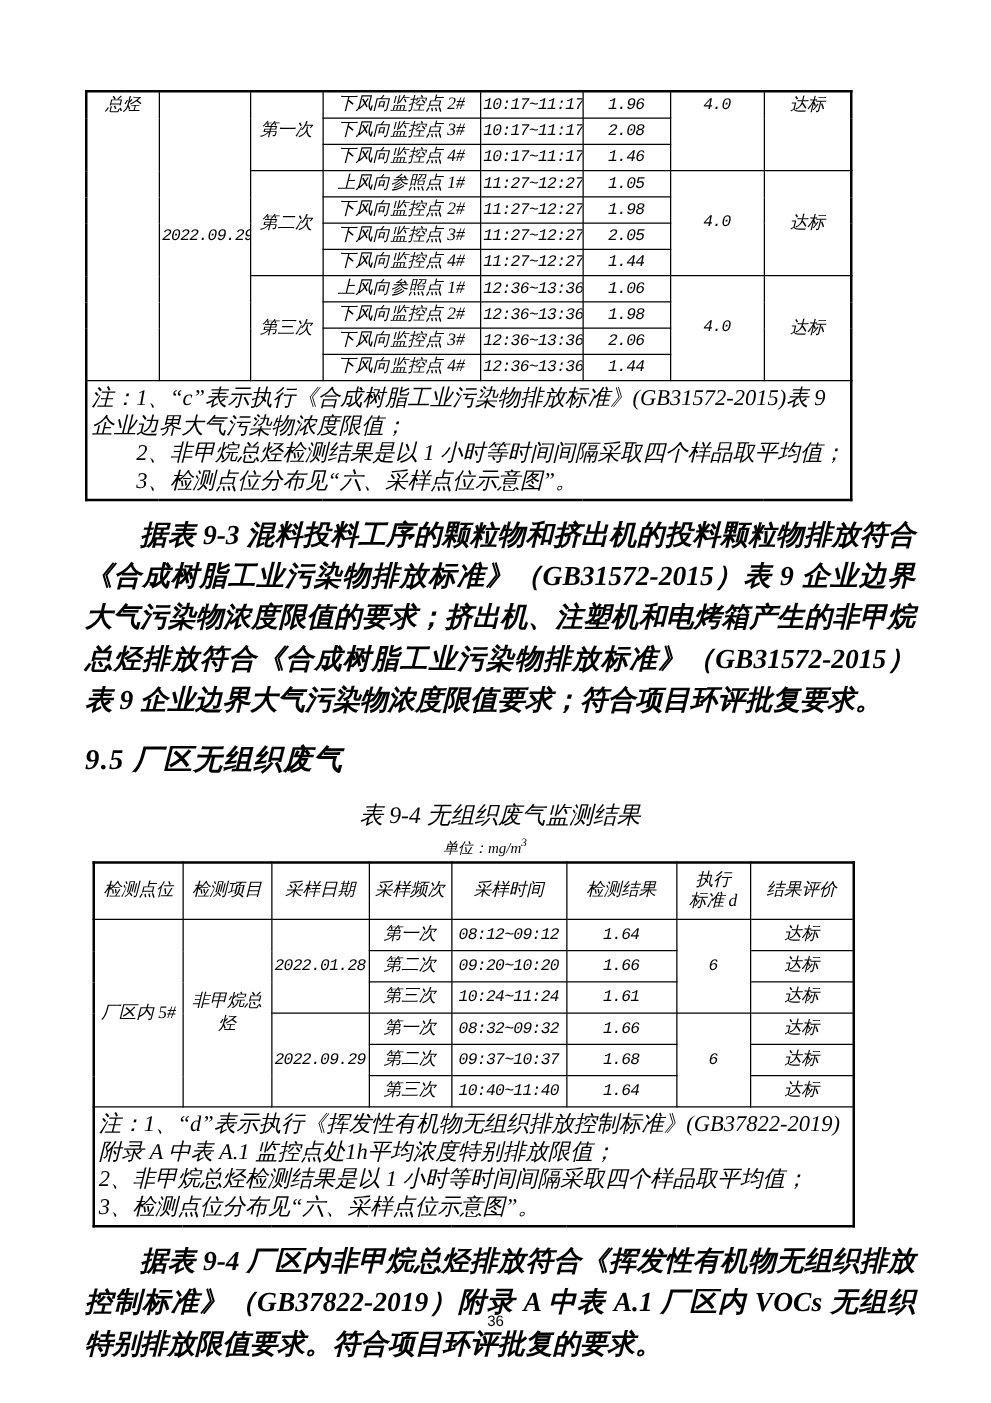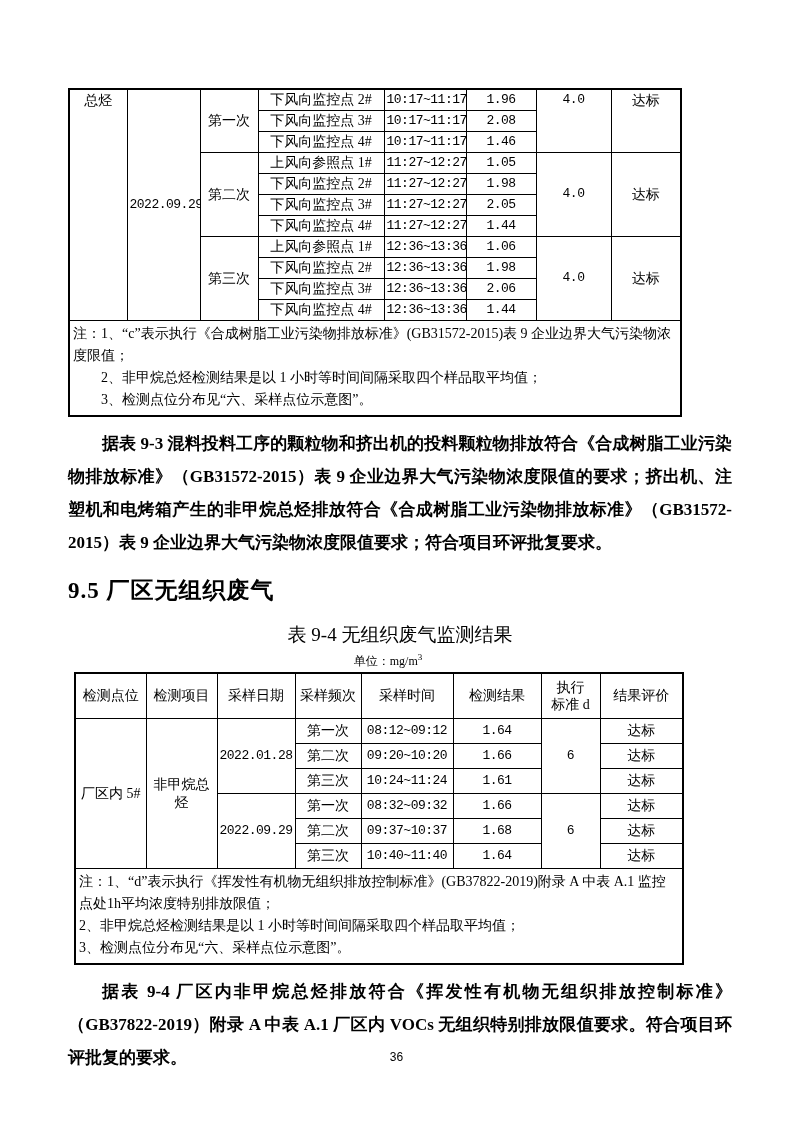--- a/index.html
+++ b/index.html
@@ -4,21 +4,21 @@
 <style>
   html,body{margin:0;padding:0;background:#fff;}
   .page{
     position:relative;
     width:793px;height:1122px;
     background:#fff;color:#000;
     font-family:"Liberation Serif","DejaVu Serif",serif;
     box-sizing:border-box;
     overflow:hidden;
   }
-  .content{position:absolute;left:68px;top:88px;width:664px;}
+  .content{position:absolute;left:68px;top:72px;width:664px;font-style:italic;}
 
   
   table{border-collapse:collapse;table-layout:fixed;border:2px solid #000;}
   td,th{
     border:1px solid #000;
     font-size:14px;font-weight:normal;
     text-align:center;vertical-align:middle;
     padding:0 2px;overflow:hidden;
     line-height:1.25;
   }
@@ -27,29 +27,29 @@
   .t2{width:608px;margin-left:6px;border-radius:25px;}
   .t2 th{height:44px;}
   .t2 td{height:24px;}
   .num{font-family:"Liberation Mono","DejaVu Sans Mono",monospace;font-size:13px;letter-spacing:-0.5px;}
   .vtop{vertical-align:top;padding-top:2px;}
   .prewrap{white-space:pre-line;}
 
   
   .notes{
     text-align:left;vertical-align:top;
-    font-size:14px;line-height:22px;
+    font-size:18px;line-height:22px;
     padding:2px 4px 4px 3px;height:auto;
   }
   .notes .ind{padding-left:2em;}
 
   
   .para{
     margin:10px 0 0 0;
-    font-size:17px;font-weight:bold;
+    font-size:22px;font-weight:bold;
     line-height:33px;
     text-align:justify;
     text-indent:2em;
   }
   .heading{
     margin:16px 0 0 0;
     font-size:23px;font-weight:bold;
     letter-spacing:1px;
   }
   .ttitle{

